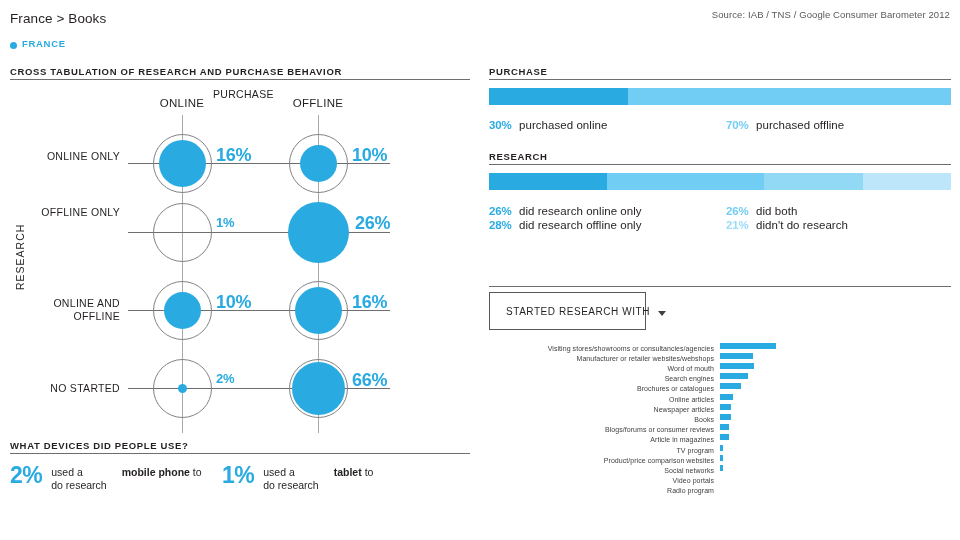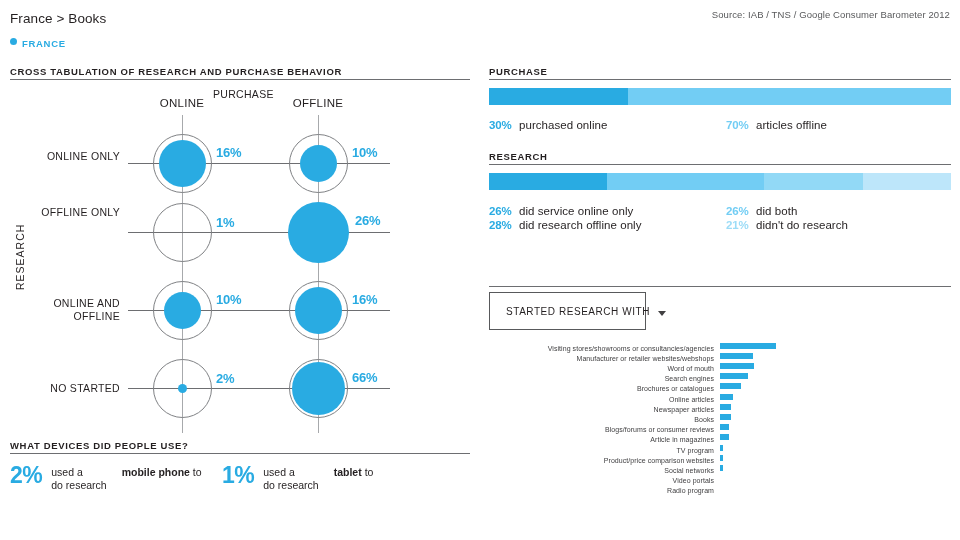--- a/index.html
+++ b/index.html
@@ -13,21 +13,21 @@
   
   .breadcrumb{
     position:absolute;left:10px;top:11px;
     font-size:13.5px;color:#231f20;letter-spacing:.1px;
   }
   .source{
     position:absolute;right:10px;top:9px;
     font-size:9.5px;color:#58595b;letter-spacing:.1px;white-space:nowrap;
   }
   .legend{
-    position:absolute;left:10px;top:38px;display:flex;align-items:flex-start;gap:5px;
+    position:absolute;left:10px;top:38px;display:flex;align-items:flex-end;gap:5px;
   }
   .legend-dot{
     width:7px;height:7px;border-radius:50%;background:#29abe2;display:block;
   }
   .legend-label{
     font-size:9.5px;font-weight:bold;color:#29abe2;letter-spacing:.7px;
   }
 
   
   .sec-title{
@@ -55,21 +55,21 @@
     transform:rotate(-90deg);transform-origin:left top;white-space:nowrap;
   }
   .vline{position:absolute;width:1px;background:#a7a9ac;}
   .hline{position:absolute;height:1px;background:#6d6e71;}
   .ring{
     position:absolute;border:1px solid #808285;border-radius:50%;
     box-sizing:border-box;background:transparent;
   }
   .bubble{position:absolute;border-radius:50%;background:#29abe2;}
   .mx-val{
-    position:absolute;font-size:13px;font-weight:bold;color:#29abe2;
+    position:absolute;font-size:18px;font-weight:bold;color:#29abe2;
     letter-spacing:-.2px;white-space:nowrap;
   }
   .mx-val.small{font-size:13px;}
 
   
   .devices{position:absolute;left:0;top:434px;width:430px;}
   .dev-item{position:absolute;display:flex;align-items:flex-start;gap:9px;}
   .dev-pct{
     font-size:23px;font-weight:bold;color:#29abe2;line-height:23px;
     letter-spacing:-.5px;
@@ -200,34 +200,34 @@
   <div class="stackbar" style="left:489px;top:88px;width:462px;">
     <span style="width:30%;background:#29abe2;"></span>
     <span style="width:70%;background:#72cdf4;"></span>
   </div>
   <div class="keyrow" style="left:489px;top:119px;">
     <span class="key-pct" style="color:#29abe2;">30%</span>
     <span class="key-txt">purchased online</span>
   </div>
   <div class="keyrow" style="left:726px;top:119px;">
     <span class="key-pct" style="color:#72cdf4;">70%</span>
-    <span class="key-txt">articles offline</span>
+    <span class="key-txt">purchased offline</span>
   </div>
 
   <div class="sec-title" style="left:489px;top:151px;">RESEARCH</div>
   <div class="rule" style="left:489px;top:164px;width:462px;"></div>
   <div class="stackbar" style="left:489px;top:173px;width:462px;">
     <span style="width:25.5%;background:#29abe2;"></span>
     <span style="width:34%;background:#72cdf4;"></span>
     <span style="width:21.5%;background:#92d9f6;"></span>
     <span style="width:19%;background:#bde6fa;"></span>
   </div>
   <div class="keyrow" style="left:489px;top:205px;">
     <span class="key-pct" style="color:#29abe2;">26%</span>
-    <span class="key-txt">did service online only</span>
+    <span class="key-txt">did research online only</span>
   </div>
   <div class="keyrow" style="left:489px;top:219px;">
     <span class="key-pct" style="color:#29abe2;">28%</span>
     <span class="key-txt">did research offline only</span>
   </div>
   <div class="keyrow" style="left:726px;top:205px;">
     <span class="key-pct" style="color:#72cdf4;">26%</span>
     <span class="key-txt">did both</span>
   </div>
   <div class="keyrow" style="left:726px;top:219px;">

